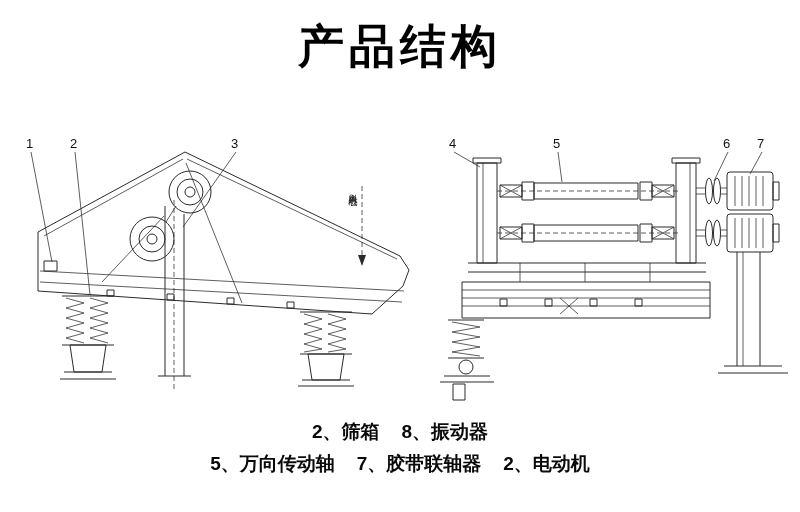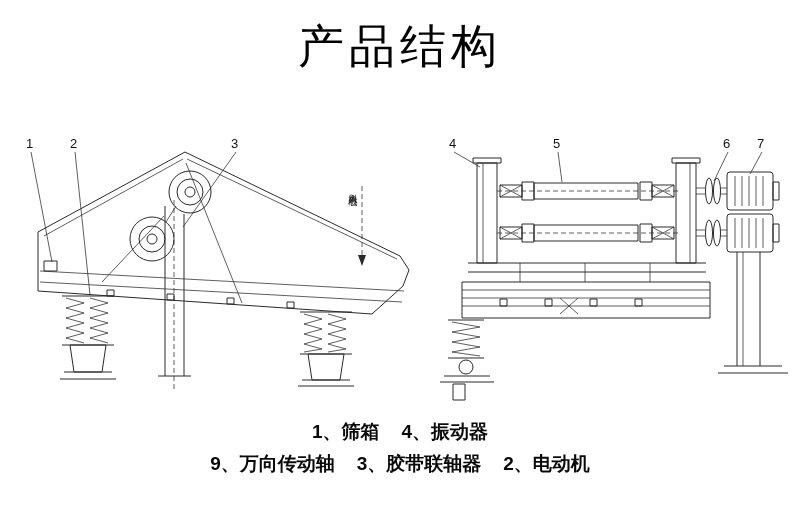--- a/index.html
+++ b/index.html
@@ -3,21 +3,21 @@
 <meta charset="utf-8">
 <style>
   html,body{margin:0;padding:0;}
   body{
     width:800px;height:512px;background:#ffffff;position:relative;overflow:hidden;
     font-family:"Liberation Sans","DejaVu Sans",sans-serif;color:#111;
   }
   .page{position:absolute;inset:0;}
   .title{
     position:absolute;top:16px;left:0;width:100%;text-align:center;
-    font-size:46px;font-weight:400;letter-spacing:5px;color:#000;
+    font-size:46px;font-weight:700;letter-spacing:5px;color:#000;
   }
   svg{position:absolute;left:0;top:0;}
   svg *{vector-effect:non-scaling-stroke;}
   .draw path,.draw rect,.draw circle,.draw ellipse,.draw line{
     fill:none;stroke:#2a2a2a;stroke-width:1;
   }
   .draw .dash{stroke-dasharray:5 3;}
   .draw .thin{stroke-width:0.75;}
   .draw text{
     fill:#111;stroke:none;font-size:13px;font-family:"Liberation Sans",sans-serif;
@@ -194,23 +194,23 @@
       <text x="553" y="148">5</text>
       <text x="723" y="148">6</text>
       <text x="757" y="148">7</text>
     </g>
   </svg>
 
   <div class="feed-note">入料中心线</div>
 
   <div class="legend">
     <div class="legend-row">
-      <span>1、筛箱</span>
-      <span>4、振动器</span>
+      <span>2、筛箱</span>
+      <span>8、振动器</span>
     </div>
     <div class="legend-row">
-      <span>9、万向传动轴</span>
-      <span>3、胶带联轴器</span>
+      <span>5、万向传动轴</span>
+      <span>7、胶带联轴器</span>
       <span>2、电动机</span>
     </div>
   </div>
 
 </div>
 
 </body></html>

